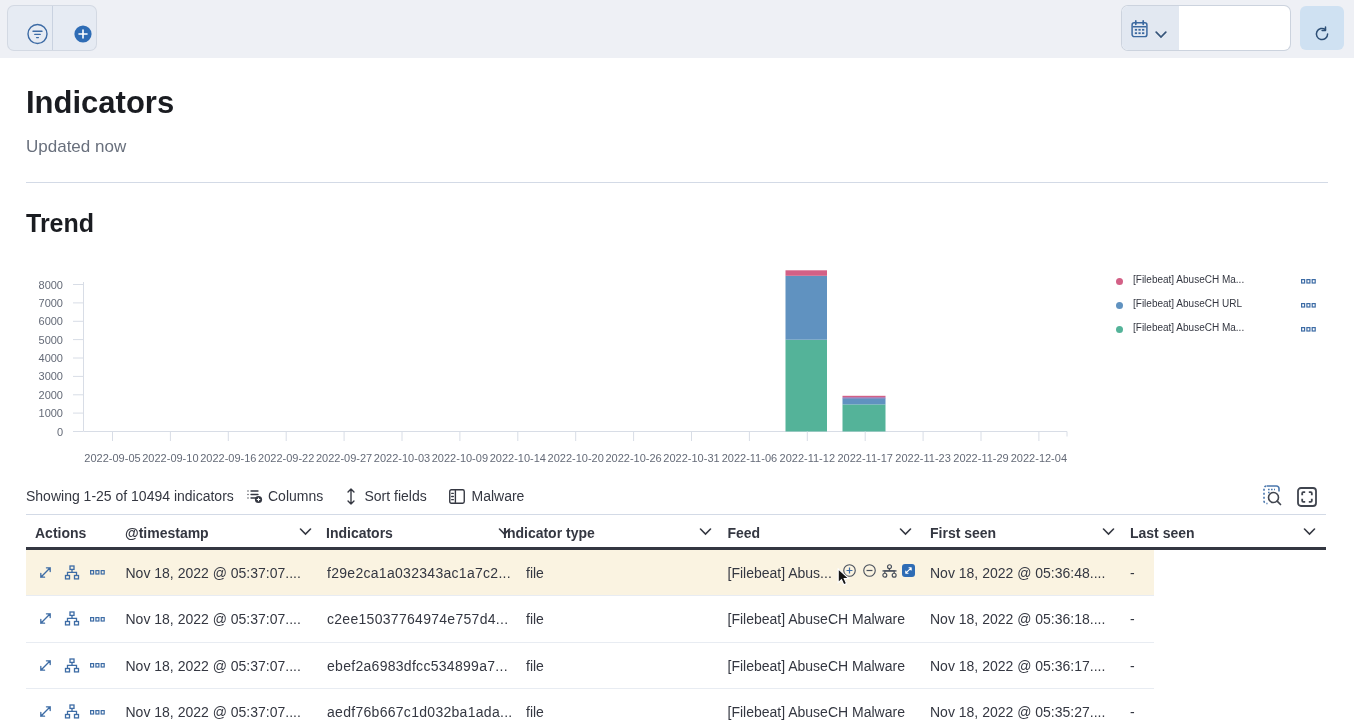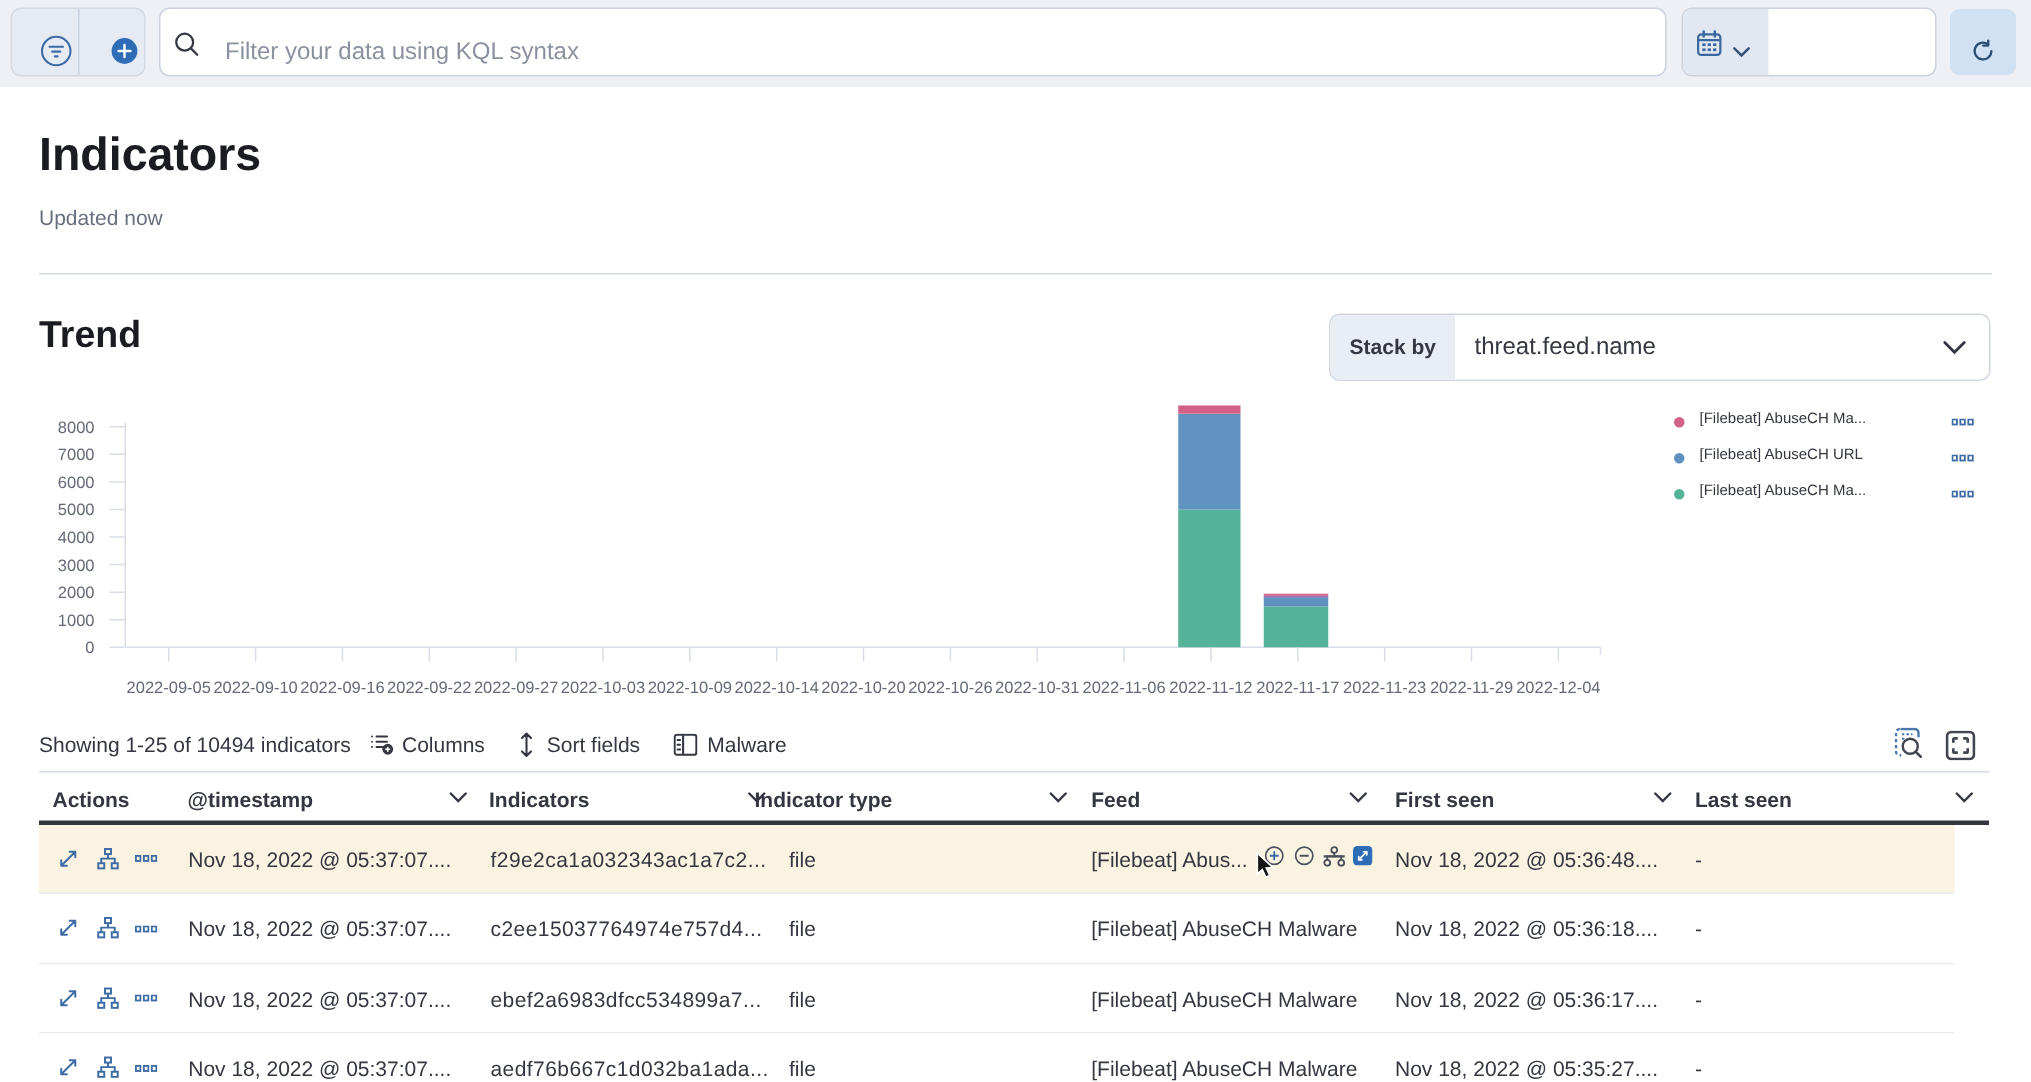--- a/index.html
+++ b/index.html
@@ -13,21 +13,21 @@
 #btngroup .sep { position:absolute; left:44px; top:0; width:1px; height:44px; background:#c9d2e0; }
 #searchbox { position:absolute; left:107px; top:6px; width:1003px; height:44px; background:#fff; border-radius:6px; box-shadow:0 0 0 1px rgba(170,182,200,.5); }
 #searchbox .ph { position:absolute; left:43px; top:20px; font-size:16px; color:#8b919e; }
 #datebtn { position:absolute; left:1122px; top:6px; width:168px; height:44px; background:#fff; border-radius:6px; box-shadow:0 0 0 1px rgba(170,182,200,.5); overflow:hidden; }
 #datebtn .cal { position:absolute; left:0; top:0; width:57px; height:44px; background:#e2e8f1; }
 #datebtn .txt { position:absolute; left:66px; top:14px; font-size:16px; color:#343741;margin-top:36px; }
 #refreshbtn { position:absolute; left:1300px; top:6px; width:44px; height:44px; background:#cfe1f2; border-radius:6px; }
 
 
 #h-indicators { position:absolute; left:26px; top:87px; font-size:31px; line-height:1; font-weight:700; color:#1a1c21; }
-#updated { position:absolute; left:26px; top:138px; font-size:14px; line-height:1; color:#69707d;text-align:center; }
+#updated { position:absolute; left:26px; top:138px; font-size:17px; line-height:1; color:#69707d;text-align:center; }
 #divider1 { position:absolute; left:26px; top:182px; width:1302px; height:1px; background:#d3dae6; }
 #h-trend { position:absolute; left:26px; top:210.5px; font-size:25px; line-height:1; font-weight:700; color:#1a1c21; }
 
 
 #stackby { position:absolute; left:887px; top:210px; width:439px; height:43px; border-radius:6px; box-shadow:0 0 0 1px rgba(170,182,200,.55); background:#fff; overflow:hidden; }
 #stackby .lbl { position:absolute; left:0; top:0; width:83px; height:43px; background:#e9edf4; font-size:14px; font-weight:700; color:#343741; line-height:43px; text-align:center; }
 #stackby .val { position:absolute; left:96px; top:13.5px; font-size:16px; line-height:1; color:#343741; }
 
 
 .legdot { position:absolute; width:7px; height:7px; border-radius:50%; }
@@ -37,47 +37,40 @@
 
 #showing { position:absolute; left:26px; top:489px; font-size:14px; line-height:1; color:#343741; }
 .tbtn { position:absolute; top:489px; font-size:14px; line-height:1; color:#343741; }
 
 
 #grid { position:absolute; left:26px; top:514px; width:1300px; }
 #ghead { position:absolute; left:0; top:0; width:1300px; height:33px; border-top:1px solid #d3dae6; background:#fff; }
 #gheadline { position:absolute; left:0; top:33.3px; width:1300px; height:2.6px; background:#343741; }
 .hcell { position:absolute; top:11px; font-size:14px; line-height:1; font-weight:700; color:#343741; }
 .hchev { position:absolute; top:13px; }
-.grow { position:absolute; left:0; width:1277px; height:46.5px; border-bottom:1px solid #e8ecf2; background:#fff; }
+.grow { position:absolute; left:0; width:1128px; height:46.5px; border-bottom:1px solid #e8ecf2; background:#fff; }
 .gcell { position:absolute; top:16px; font-size:14px; line-height:1; color:#343741; white-space:nowrap; }
 .hash { letter-spacing:0.29px; }
 #row1 { background:#faf3e1; }
 </style>
 </head>
 <body>
 <div id="page">
 
 <div id="topbar">
   <div id="btngroup">
     <div class="sep"></div>
     <svg class="abs" style="left:11px;top:9px" width="38" height="38" viewBox="0 0 38 38">
       <circle cx="18.5" cy="19" r="9.5" fill="none" stroke="#3d6ba5" stroke-width="1.4"></circle>
       <path d="M14 16.2h9M15.8 19.4h5.4M17.6 22.6h1.8" stroke="#3d6ba5" stroke-width="1.4" stroke-linecap="round" fill="none"></path>
     </svg>
     <svg class="abs" style="left:65.5px;top:19px" width="18" height="18" viewBox="0 0 18 18">
       <circle cx="9" cy="9" r="8.6" fill="#2e6cb5"></circle>
       <path d="M5 9h8M9 5v8" stroke="#fff" stroke-width="1.6" stroke-linecap="round"></path>
     </svg>
-  </div>
-  <div id="searchbox">
-    <svg class="abs" style="left:9px;top:15px" width="17" height="17" viewBox="0 0 16 16">
-      <circle cx="6.7" cy="6.7" r="5.3" fill="none" stroke="#343741" stroke-width="1.4"></circle>
-      <path d="M10.6 10.6 L14.6 14.6" stroke="#343741" stroke-width="1.4" stroke-linecap="round"></path>
-    </svg>
-    <div class="ph">Filter your data using KQL syntax</div>
   </div>
   <div id="datebtn">
     <div class="cal"></div>
     <svg class="abs" style="left:9px;top:13.5px" width="17" height="18" viewBox="0 0 16 17">
       <rect x="1" y="2.7" width="14" height="13" rx="2" fill="none" stroke="#3a689f" stroke-width="1.4"></rect>
       <path d="M1.5 6.4h13" stroke="#3a689f" stroke-width="1.4"></path>
       <path d="M4.5 0.9v3.2M11.5 0.9v3.2" stroke="#3a689f" stroke-width="1.6" stroke-linecap="round"></path>
       <g fill="#3a689f">
         <rect x="3.6" y="8.4" width="2.1" height="1.7"></rect>
             <rect x="7" y="8.4" width="2.1" height="1.7"></rect>
@@ -98,27 +91,20 @@
       <path d="M11.5 1 L11.5 4.4 L8.1 4.4" fill="none" stroke="#2c4e75" stroke-width="1.5" stroke-linecap="round" stroke-linejoin="round"></path>
     </svg>
   </div>
 </div>
 
 <div id="h-indicators">Indicators</div>
 <div id="updated">Updated now</div>
 <div id="divider1"></div>
 <div id="h-trend">Trend</div>
 
-<div id="stackby">
-  <div class="lbl">Stack by</div>
-  <div class="val">threat.feed.name</div>
-  <svg class="abs" style="left:408px;top:17px" width="16" height="10" viewBox="0 0 16 10">
-    <path d="M1.5 1.3 L8 7.8 L14.5 1.3" fill="none" stroke="#343741" stroke-width="1.9" stroke-linecap="round"></path>
-  </svg>
-</div>
 
 <svg class="abs" style="left:0;top:262px" width="1354" height="200" viewBox="0 0 1354 200">
   <g font-size="11" fill="#646a77" text-anchor="end">
     <text x="63" y="26.5">8000</text>
     <text x="63" y="44.9">7000</text>
     <text x="63" y="63.3">6000</text>
     <text x="63" y="81.6">5000</text>
     <text x="63" y="100.0">4000</text>
     <text x="63" y="118.4">3000</text>
     <text x="63" y="136.8">2000</text>

